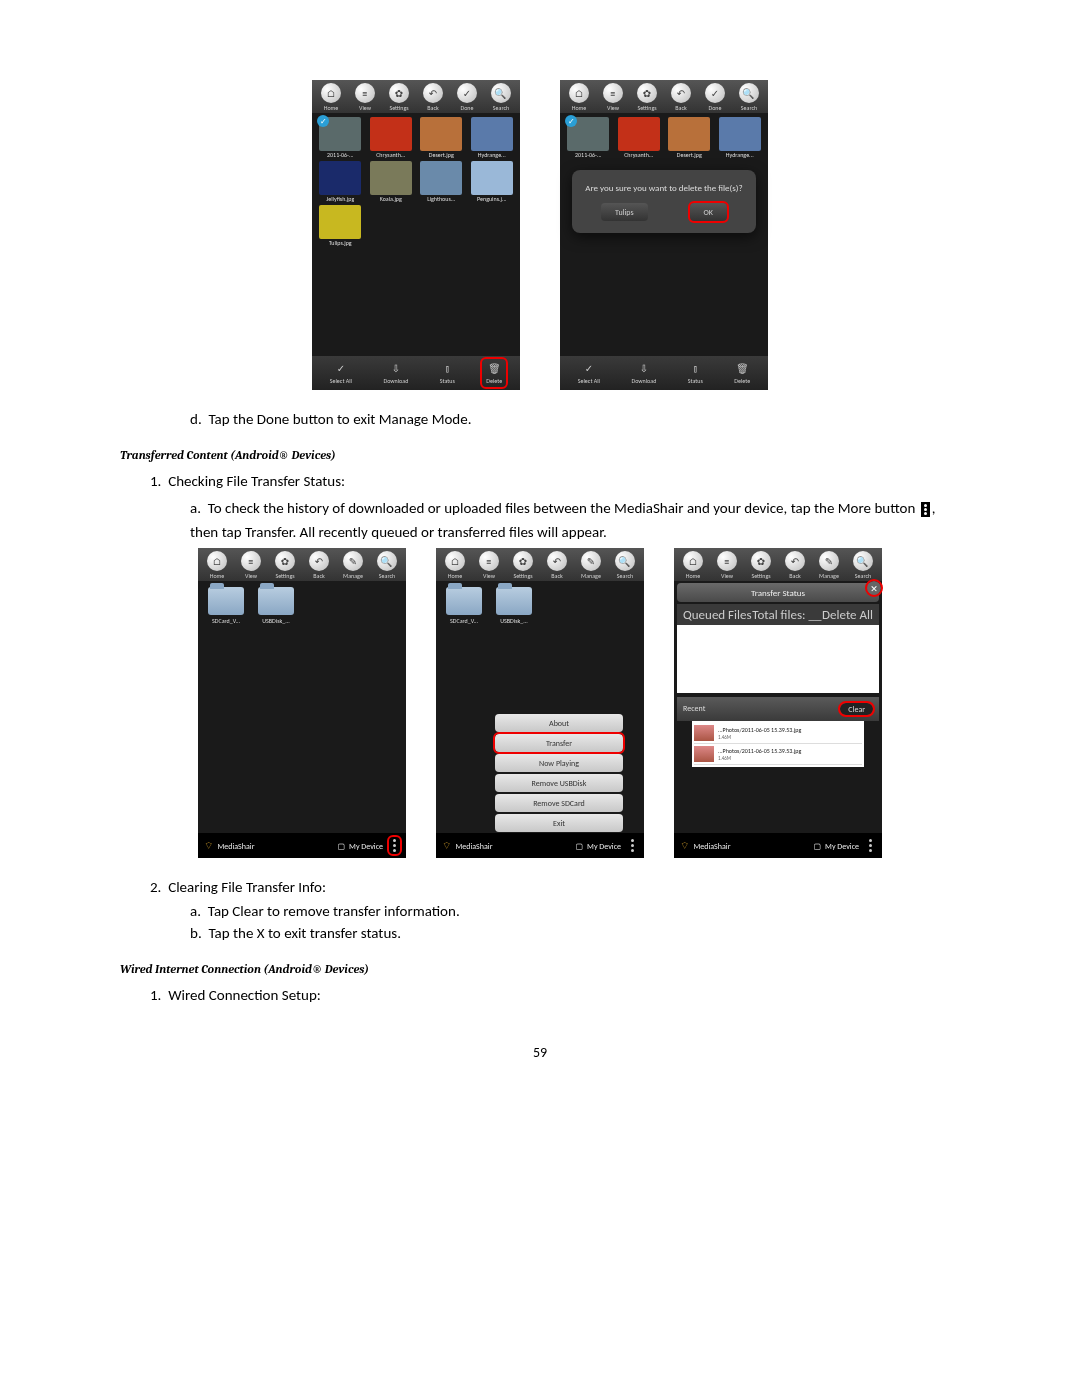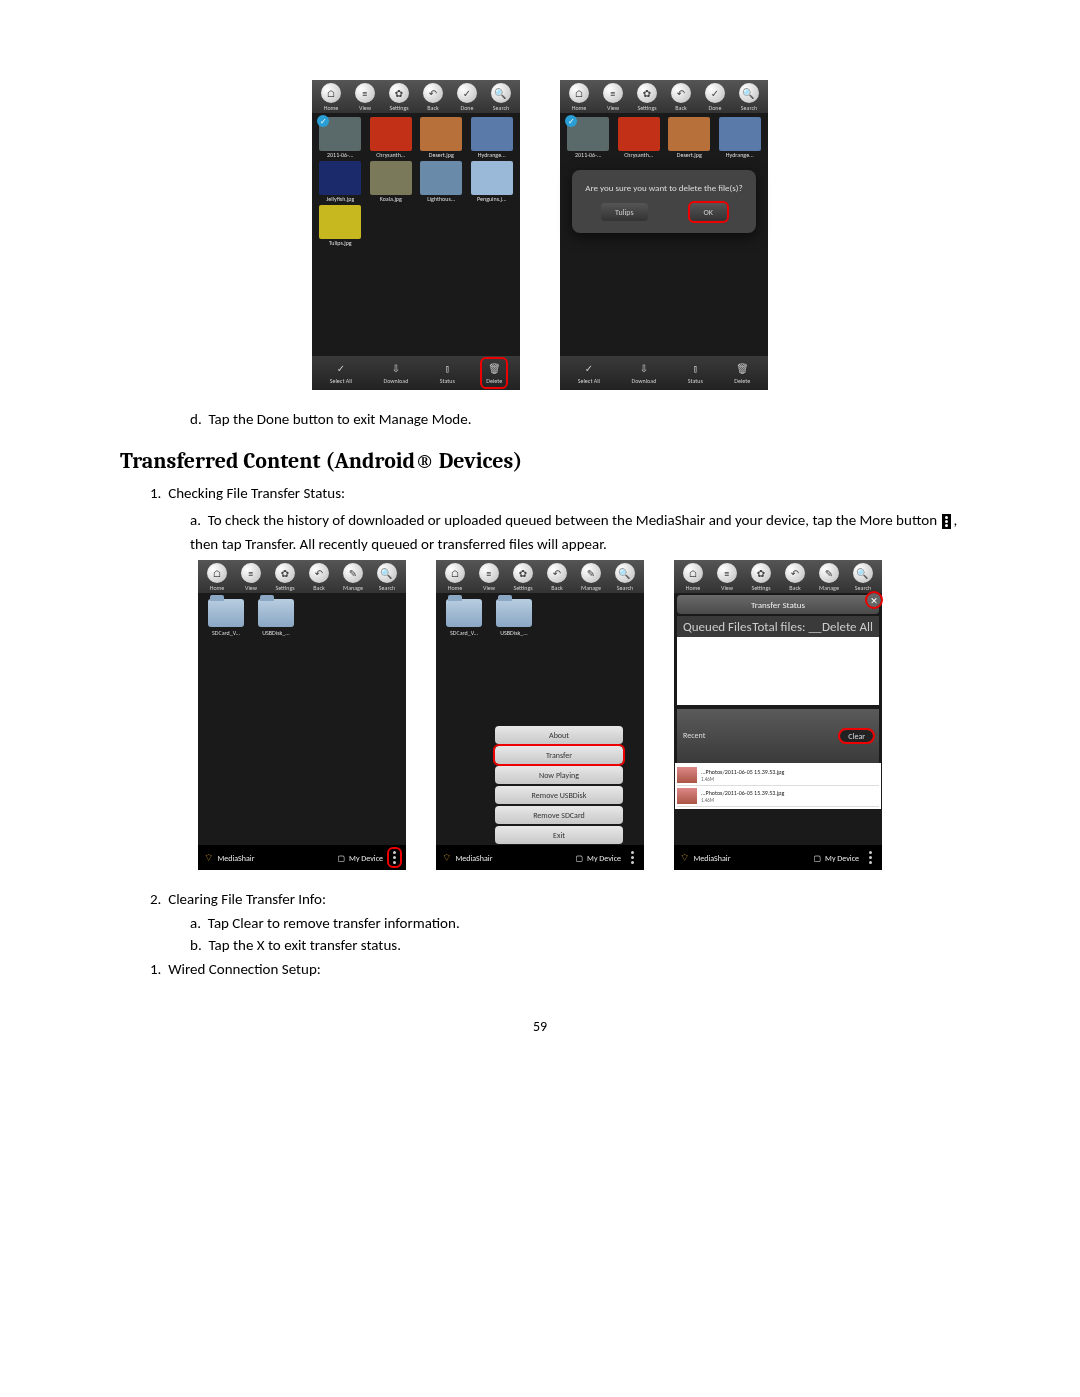--- a/index.html
+++ b/index.html
@@ -275,54 +275,55 @@
   }
   .ts-whitebox {
     background: #fff;
     height: 68px;
     margin: 0 3px;
   }
   .ts-recbar {
     background: linear-gradient(#5a5a5a,#3a3a3a);
     display: flex;
     justify-content: space-between;
-    padding: 21px 6px;
+    padding: 6px 6px;
     font-size: 8px;
     color: #ddd;
     margin: 4px 3px 0 3px;
   }
   .ts-clear {
     background: #222;
     border-radius: 8px;
     padding: 1px 8px;
   }
   .ts-list {
     background: #fff;
-    margin: 0 1px;
+    margin: 0 18px;
     padding: 2px;
   }
   .ts-item {
     display: flex;
     align-items: center;
     gap: 4px;
     border-bottom: 1px solid #ddd;
     padding: 2px 0;
   }
   .ts-thumb {
     width: 20px;
     height: 16px;
     background: linear-gradient(#d88,#a54);
   }
   .ts-info { display: flex; flex-direction: column; }
   .ts-name { font-size: 6px; color: #222; }
   .ts-size { font-size: 5px; color: #666; }
   h3 {
     font-family: Cambria, Georgia, serif;
-    font-size: 22px;
+    font-size: 12px;
     margin: 20px 0 10px 0;
+    font-style: italic;
   }
   .text-line { margin: 4px 0 4px 70px; }
   .ol1 { margin: 6px 0 6px 30px; }
   .ol2 { margin: 4px 0 4px 70px; }
   .inline-more {
     display: inline-flex;
     flex-direction: column;
     gap: 1px;
     background: #000;
     padding: 2px 3px;
@@ -499,21 +500,21 @@
         </div>
     </div>
   </div>
 
   <div class="text-line">d.&nbsp;&nbsp;<span>Tap the Done button to exit Manage Mode.</span></div>
 
   <h3>Transferred Content (Android® Devices)</h3>
 
   <div class="ol1">1.&nbsp;&nbsp;<span>Checking File Transfer Status:</span></div>
   <div class="ol2" style="line-height:1.6;">
-    a.&nbsp;&nbsp;<span>To check the history of downloaded or uploaded queued between the MediaShair and your device, tap the More button </span><span class="inline-more">
+    a.&nbsp;&nbsp;<span>To check the history of downloaded or uploaded files between the MediaShair and your device, tap the More button </span><span class="inline-more">
         <span></span>
         <span></span>
         <span></span>
       </span><span>, then tap Transfer.  All recently queued or transferred files will appear.</span>
   </div>
 
   <div class="row" style="gap:30px;">
 
     <div class="phone">
       <div class="toolbar" id="tb3">
@@ -703,16 +704,17 @@
             <span></span>
           </div>
       </div>
     </div>
   </div>
 
   <div class="ol1">2.&nbsp;&nbsp;<span>Clearing File Transfer Info:</span></div>
   <div class="ol2">a.&nbsp;&nbsp;<span>Tap Clear to remove transfer information.</span></div>
   <div class="ol2">b.&nbsp;&nbsp;<span>Tap the X to exit transfer status.</span></div>
 
+  <h3>Wired Internet Connection (Android® Devices)</h3>
   <div class="ol1">1.&nbsp;&nbsp;<span>Wired Connection Setup:</span></div>
 
   <div class="pagenum">59</div>
 </div>
 
 </body></html>

